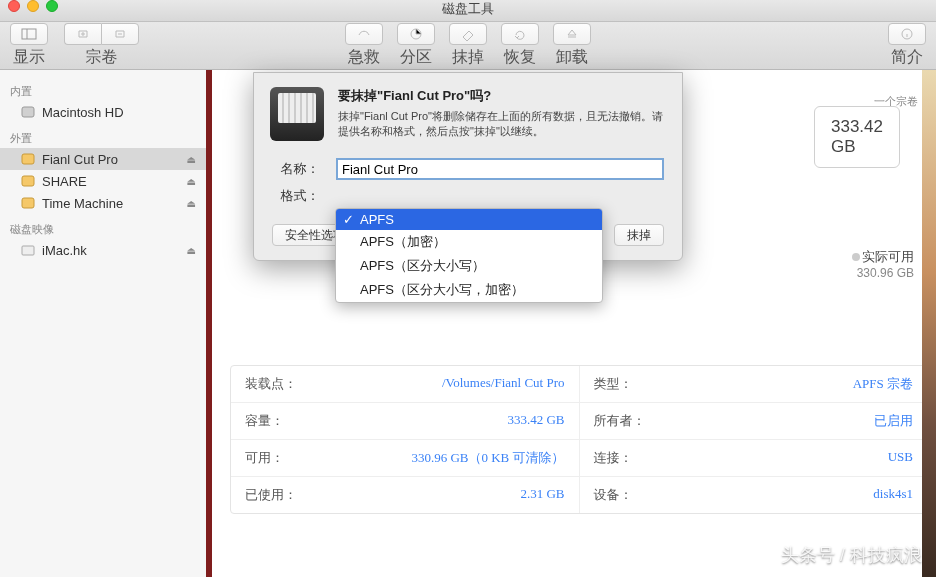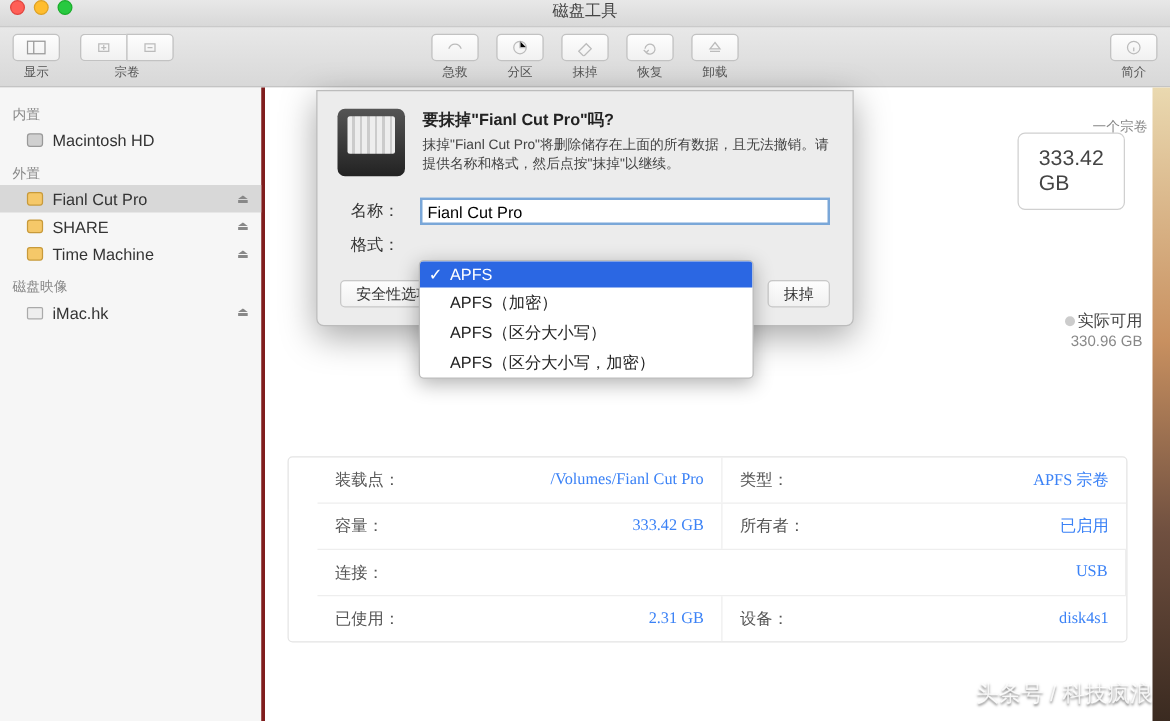--- a/index.html
+++ b/index.html
@@ -10,42 +10,42 @@
 .tl { width: 12px; height: 12px; border-radius: 50%; }
 .tl.r { background: #ff5f57; border: 0.5px solid #e0443e; }
 .tl.y { background: #ffbd2e; border: 0.5px solid #dea123; }
 .tl.g { background: #28c940; border: 0.5px solid #1aad2b; }
 .title { position: absolute; left: 0; right: 0; text-align: center; font-size: 13px; color: #444; }
 
 .toolbar { height: 48px; background: linear-gradient(#e8e8e8,#d8d8d8); border-bottom: 1px solid #b8b8b8; display: flex; align-items: center; padding: 0 10px; }
 .tbtn { height: 22px; border: 1px solid #c2c2c2; background: linear-gradient(#fdfdfd,#f1f1f1); border-radius: 4px; display: flex; flex-direction: column; align-items: center; justify-content: center; color: #999; padding: 0 10px; }
 .tbtn svg { width: 16px; height: 14px; }
 .tb-col { display: flex; flex-direction: column; align-items: center; gap: 2px; }
-.tb-lbl { font-size: 10px; color: #555; }
+.tb-lbl { font-size: 16px; color: #555; }
 .tb-center { position: absolute; left: 50%; transform: translateX(-50%); display: flex; gap: 14px; }
 .tb-right { margin-left: auto; }
 .tb-left { display: flex; gap: 16px; }
 .seg { display: flex; }
 .seg .tbtn:first-child { border-radius: 4px 0 0 4px; border-right: none; }
 .seg .tbtn:last-child { border-radius: 0 4px 4px 0; }
 
 .main { display: flex; height: calc(577px - 70px); }
-.sidebar { width: 212px; background: #f6f6f6; border-right: 3px solid #7f1d1d; padding-top: 6px; font-size: 13px; }
+.sidebar { width: 212px; background: #f6f6f6; border-right: 6px solid #7f1d1d; padding-top: 6px; font-size: 13px; }
 .sb-head { color: #888; font-size: 11px; padding: 8px 10px 2px; }
 .sb-item { display: flex; align-items: center; padding: 3px 10px 3px 20px; gap: 6px; color: #333; }
 .sb-item.sel { background: #d8d8d8; }
 .sb-item.sub { }
 .sb-eject { margin-left: auto; color: #888; font-size: 10px; }
 .sb-icon { width: 16px; height: 16px; display: inline-flex; align-items: center; justify-content: center; }
 
 .content { flex: 1; background: #fff; position: relative; padding: 18px; }
 .size-box { position: absolute; right: 18px; top: 18px; border: 1px solid #d0d0d0; border-radius: 6px; padding: 10px 16px; font-size: 17px; color: #444; background: #fff; }
 .size-sub { text-align: left; font-size: 11px; color: #888; margin-top: 6px; }
 
-.info-table { position: absolute; left: 18px; right: 34px; top: 295px; border: 1px solid #e4e4e4; border-radius: 4px; background: #fff; padding-left: 23px; }
+.info-table { position: absolute; left: 18px; right: 8px; top: 295px; border: 1px solid #e4e4e4; border-radius: 4px; background: #fff; }
 .info-row { display: flex; border-bottom: 1px solid #eee; }
 .info-row:last-child { border-bottom: none; }
 .info-cell { flex: 1; display: flex; padding: 9px 14px; font-size: 13px; }
 .info-cell:first-child { border-right: 1px solid #eee; }
 .info-k { color: #555; }
 .info-v { margin-left: auto; color: #3b82f6; font-family: Liberation Serif, serif; }
 
 .stat-label { position: absolute; font-size: 13px; color: #444; }
 .stat-sub { font-size: 12px; color: #888; }
 
@@ -251,20 +251,24 @@
             <span class="info-k">容量：</span>
             <span class="info-v">333.42 GB</span>
           </div>
         <div class="info-cell">
             <span class="info-k">所有者：</span>
             <span class="info-v">已启用</span>
           </div>
       </div>
       <div class="info-row">
         <div class="info-cell">
+            <span class="info-k">可用：</span>
+            <span class="info-v">330.96 GB（0 KB 可清除）</span>
+          </div>
+        <div class="info-cell">
             <span class="info-k">连接：</span>
             <span class="info-v">USB</span>
           </div>
       </div>
       <div class="info-row">
         <div class="info-cell">
             <span class="info-k">已使用：</span>
             <span class="info-v">2.31 GB</span>
           </div>
         <div class="info-cell">

